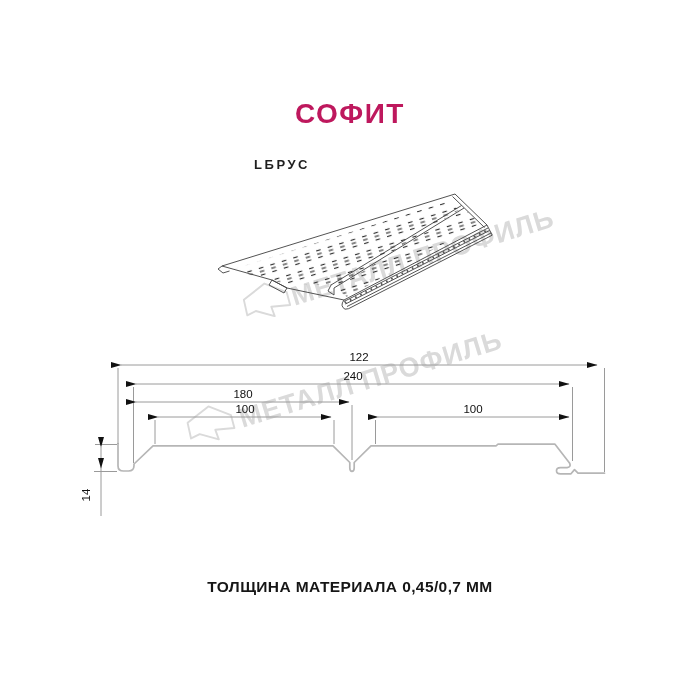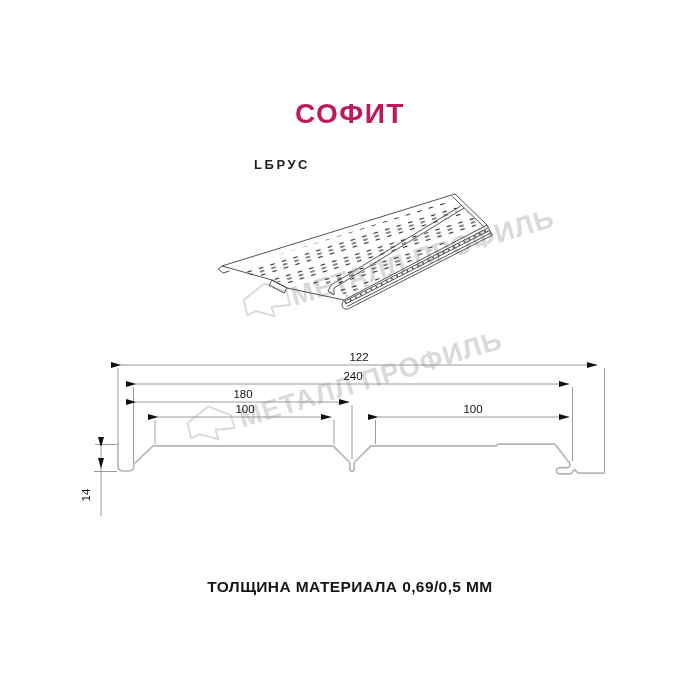--- a/index.html
+++ b/index.html
@@ -125,13 +125,13 @@
 <div class="title">СОФИТ</div>
 <div class="subtitle">LБРУС</div>
 
 <div class="dim-label" style="left:359px;top:351px;">122</div>
 <div class="dim-label" style="left:353px;top:370px;">240</div>
 <div class="dim-label" style="left:243px;top:388px;">180</div>
 <div class="dim-label" style="left:245px;top:403px;">100</div>
 <div class="dim-label" style="left:473px;top:403px;">100</div>
 <div class="dim-label rot" style="left:80px;top:489px;">14</div>
 
-<div class="thickness">ТОЛЩИНА МАТЕРИАЛА 0,69/0,5 ММ</div>
+<div class="thickness">ТОЛЩИНА МАТЕРИАЛА 0,45/0,7 ММ</div>
 
 </body></html>

